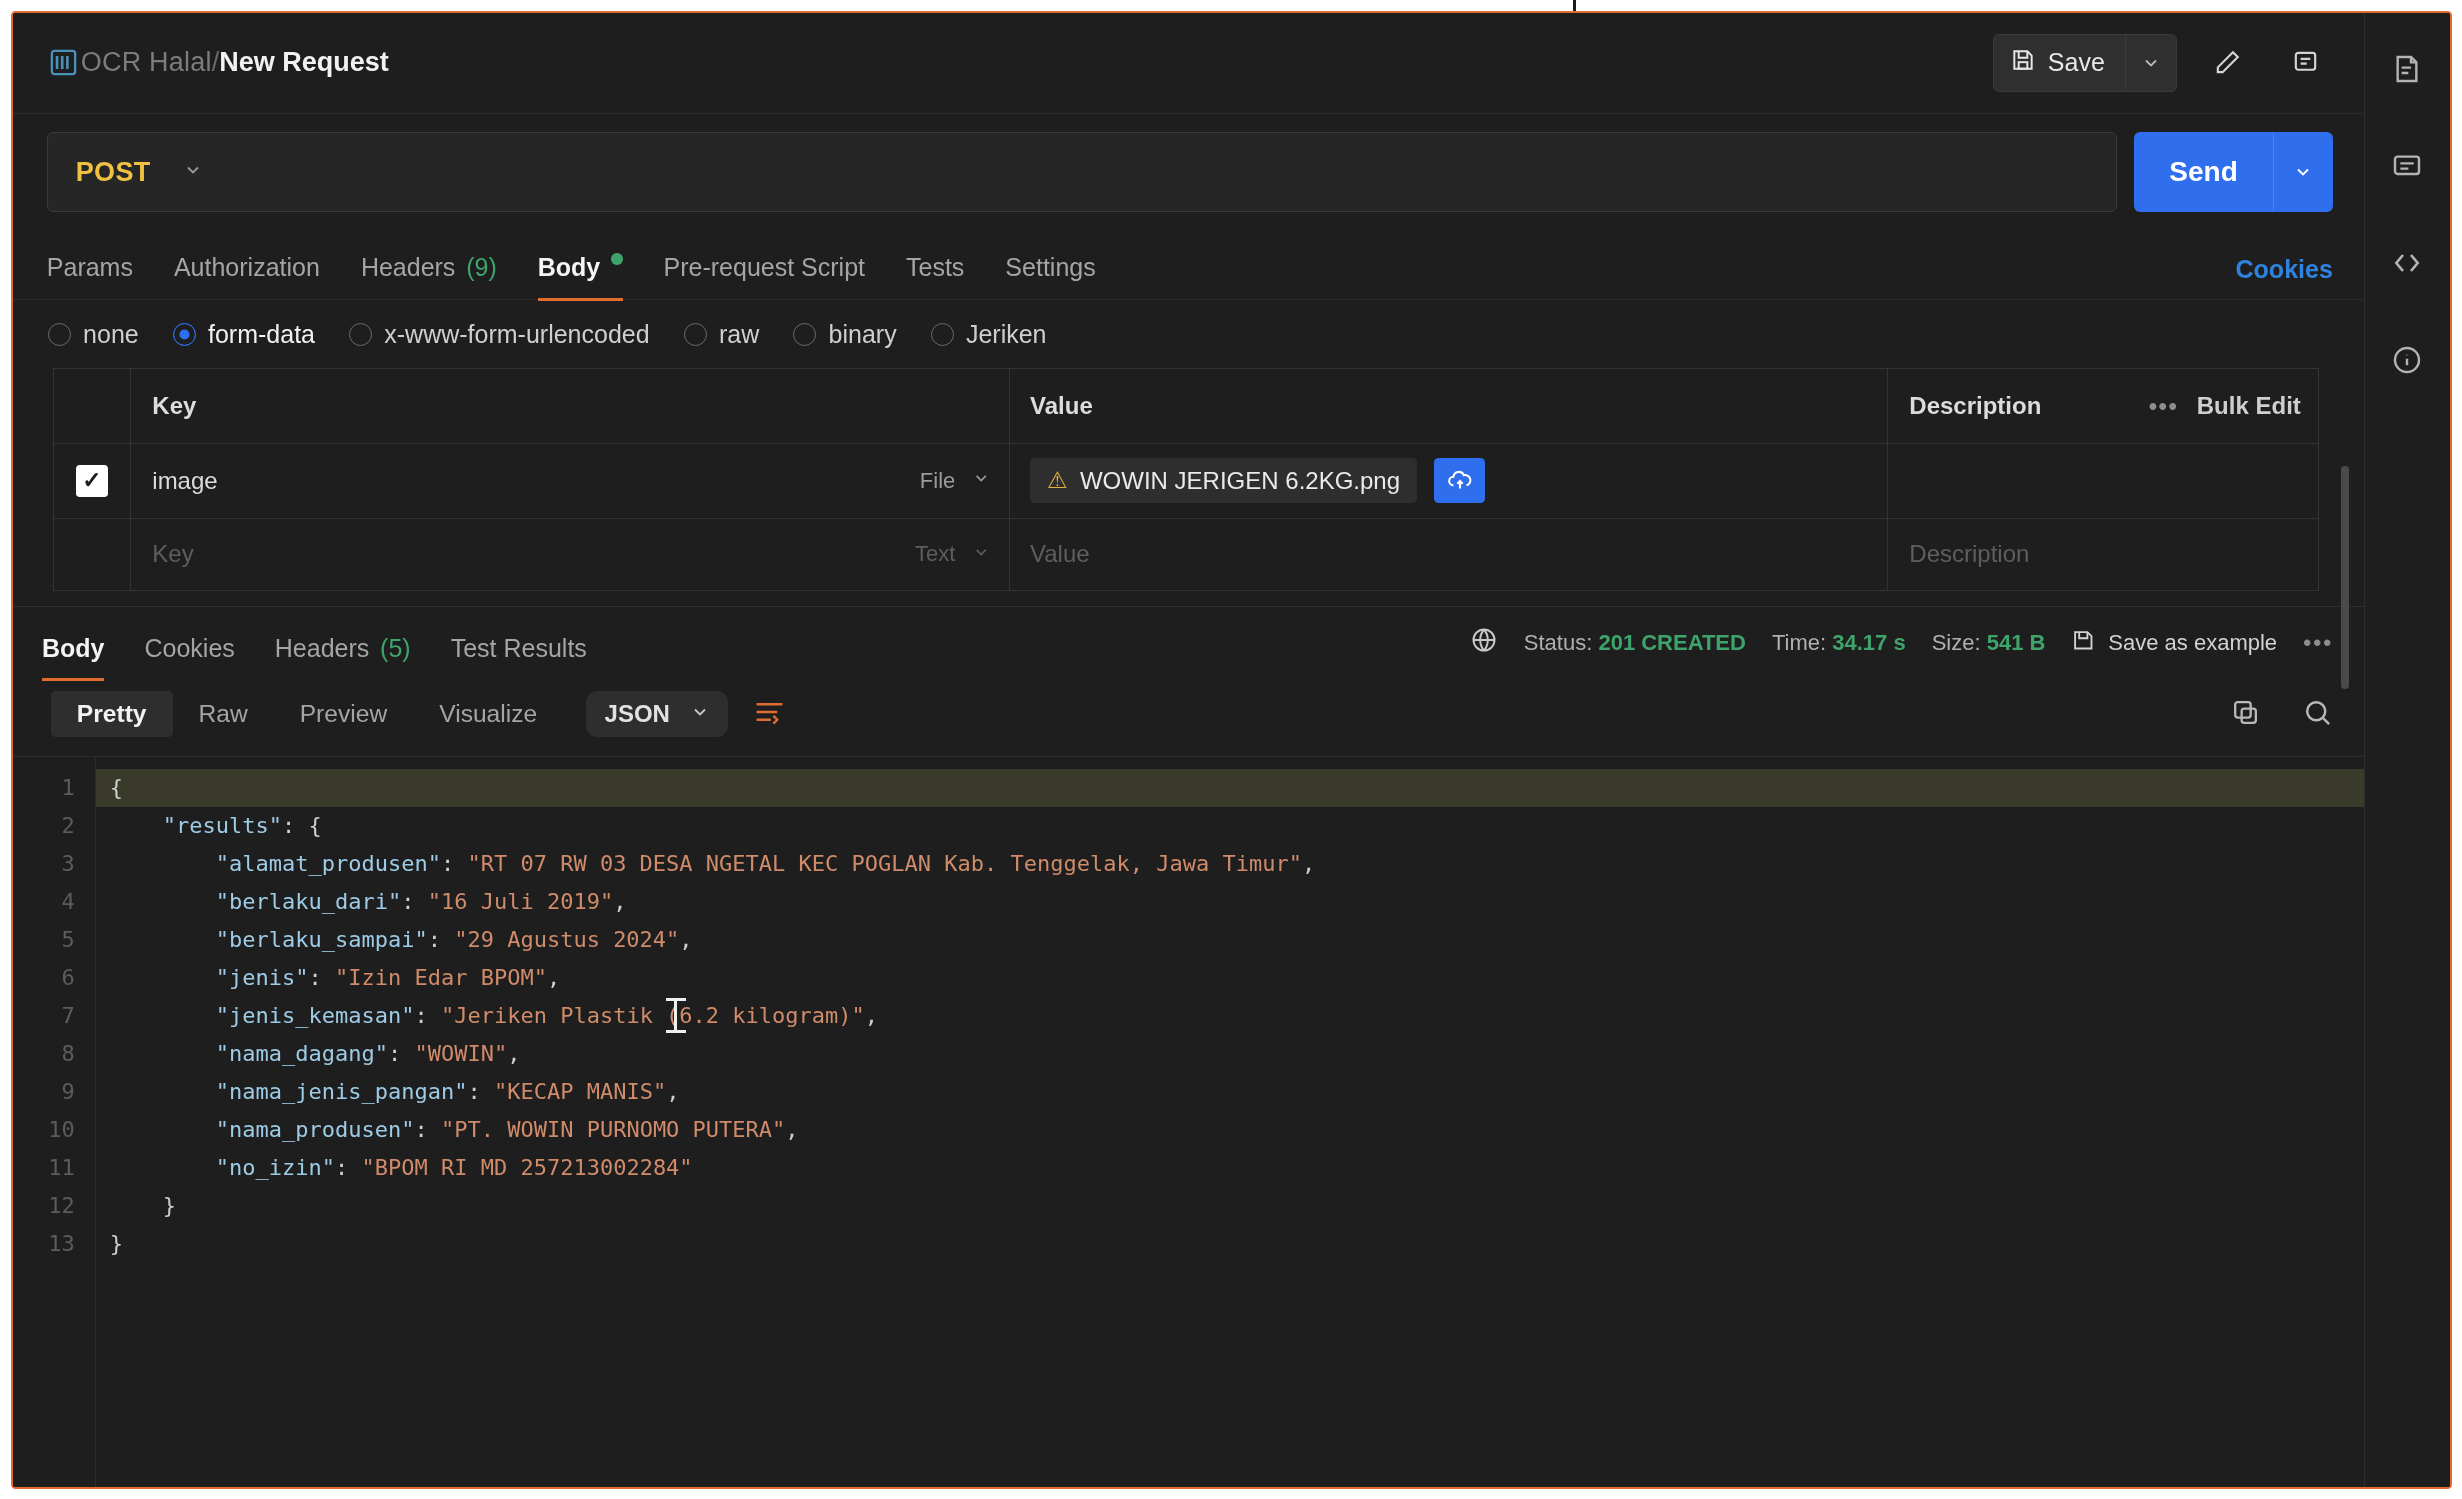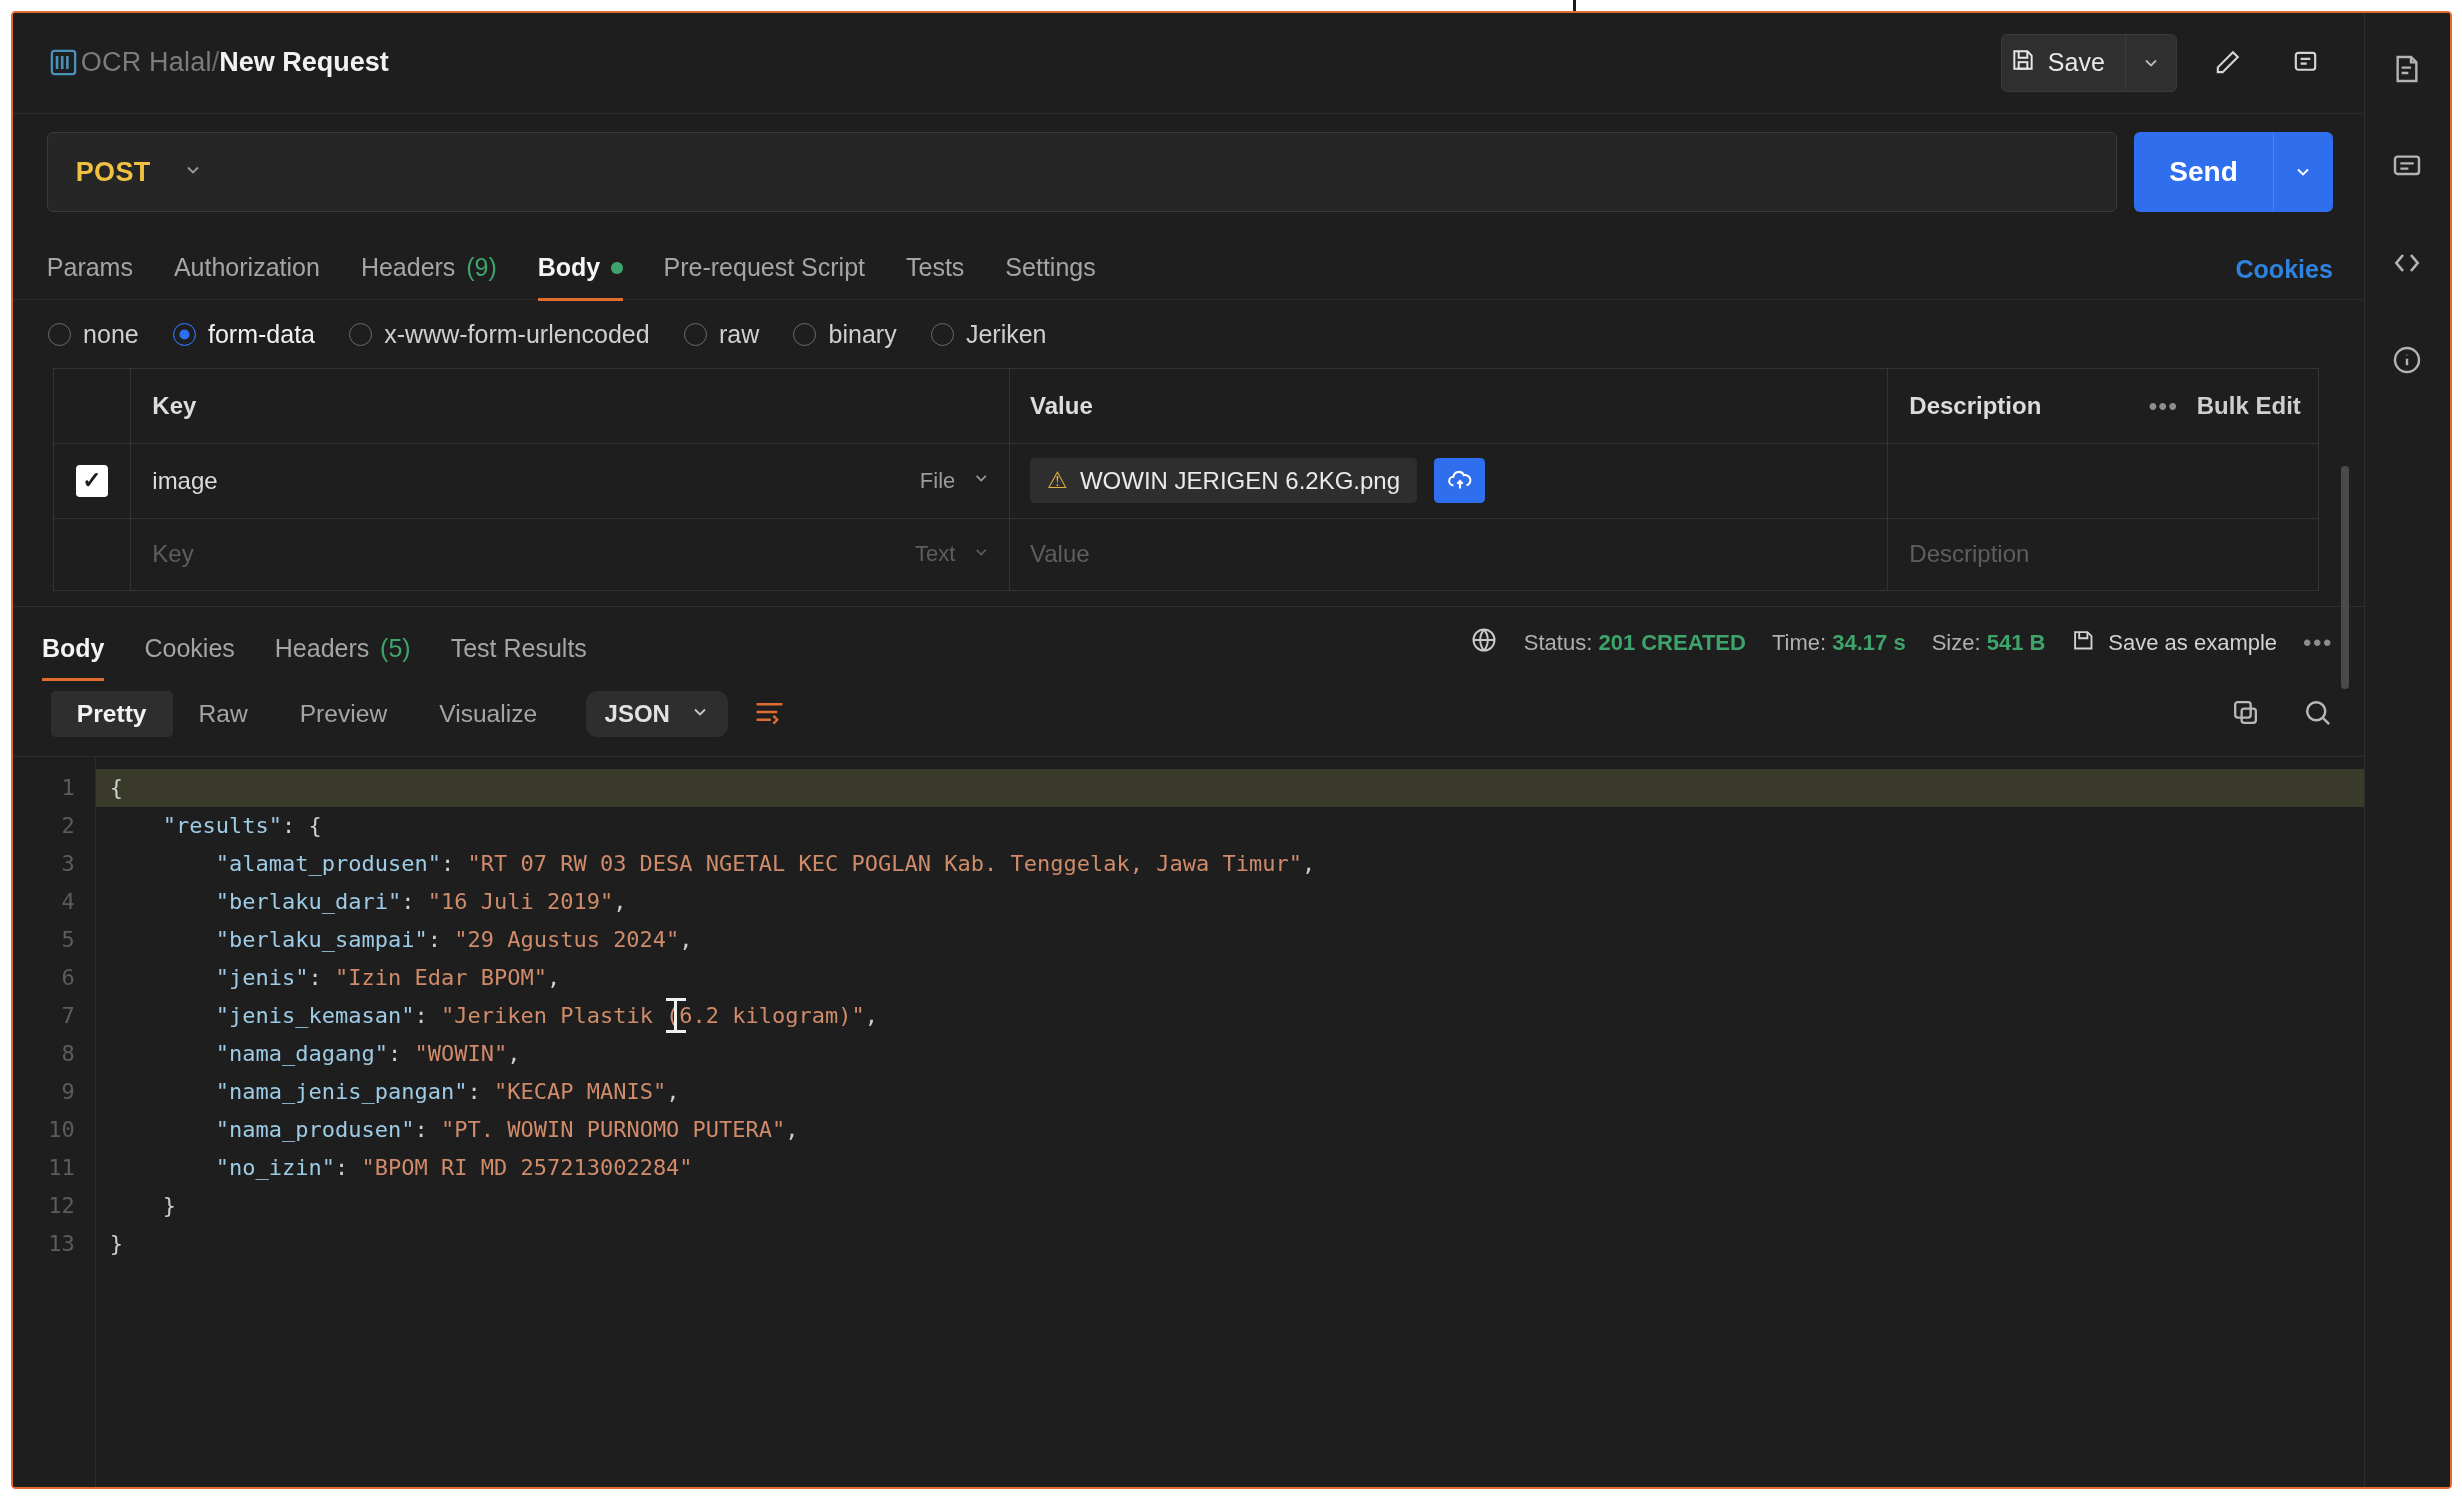--- a/index.html
+++ b/index.html
@@ -64,21 +64,21 @@
   .save-btn {
     height: 58px;
     background: #2f2f2f;
     border: 0.8px solid #3b3b3b;
     border-radius: 6.1px;
     display: flex; align-items: center;
     color: #e8e8e8;
     font-size: 25px;
     overflow: hidden;
   }
-  .save-main { display:flex; align-items:center; gap:12.3px; padding: 0 20px 0 8px; height:100%; }
+  .save-main { display:flex; align-items:center; gap:12.3px; padding: 0 20px 0 16px; height:100%; }
   .save-caret {
     width: 51px; height: 100%;
     display:flex; align-items:center; justify-content:center;
     border-left: 0.8px solid #3b3b3b;
     color:#b9b9b9;
   }
   .icon-btn {
     width: 55px; height: 55px;
     border-radius: 6.1px;
     display:flex; align-items:center; justify-content:center;
@@ -133,21 +133,21 @@
   .req-tabs {
     display: flex; align-items: flex-end;
     padding: 0 31px 0 34px;
     height: 71px;
     border-bottom: 1.5px solid #2b2b2b;
     gap: 41px;
   }
   .tab {
     color: #a5a5a5; font-size: 25px;
     padding-bottom: 15.4px;
-    display: flex; align-items: center; gap: 10.8px;
+    display: flex; gap: 10.8px;
     border-bottom: 3.8px solid transparent;
     position: relative; top: 1.5px;
   }
   .tab.active { color:#f5f5f5; font-weight: bold; border-bottom-color: #e06c2f; }
   .tab .count { color: #3ea46b; }
   .green-dot { width: 11.5px; height: 11.5px; border-radius: 50%; background: #3ea46b; display:inline-block; }
   .cookies-link {
     margin-left: auto; color: #2f83e0; font-size: 25px; font-weight: bold;
     padding-bottom: 15.4px;
   }

